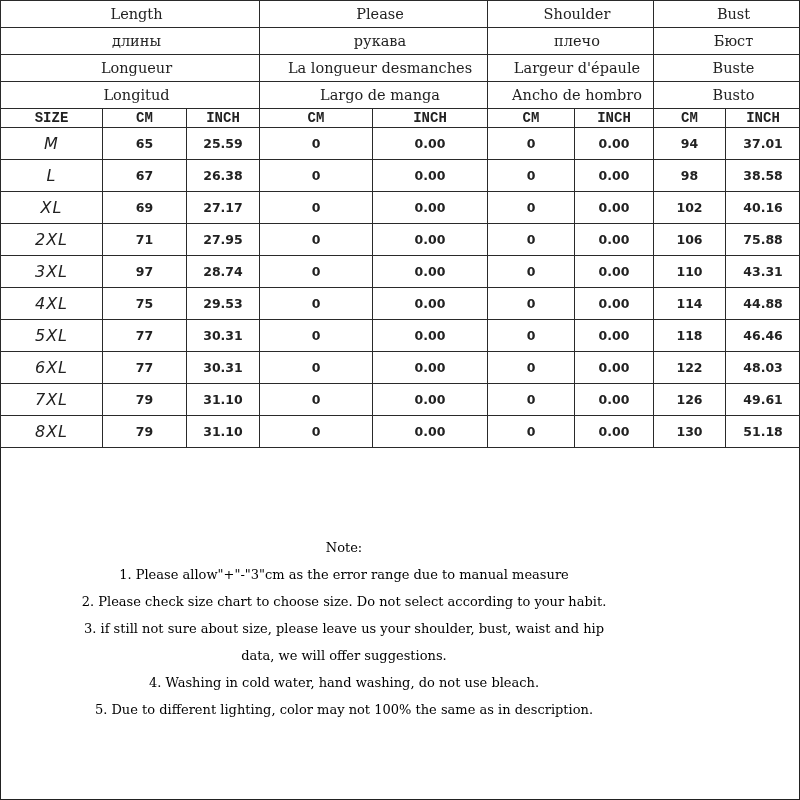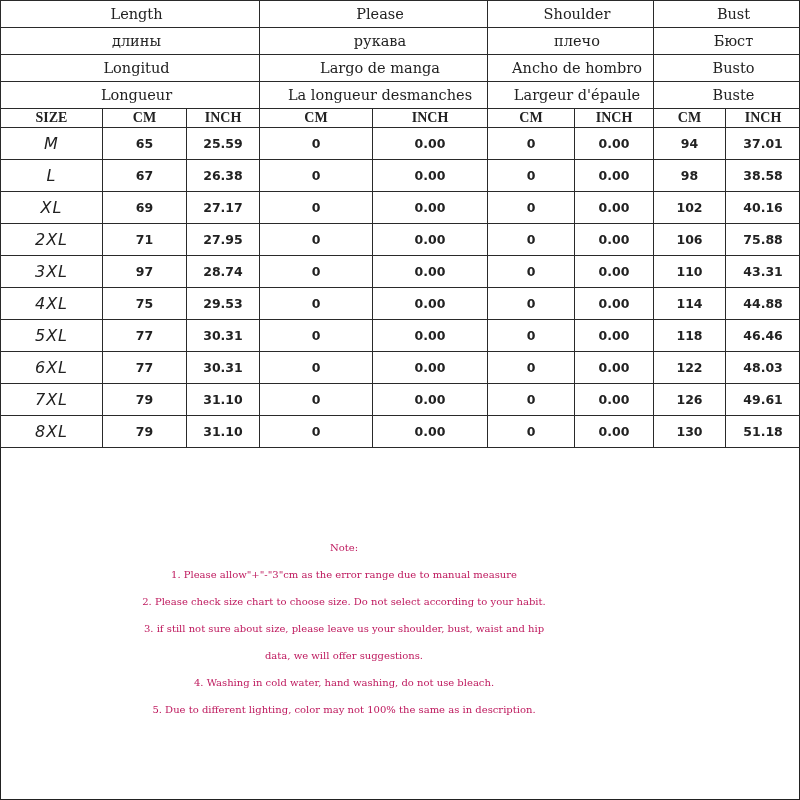--- a/index.html
+++ b/index.html
@@ -1,24 +1,24 @@
 <!DOCTYPE html>
 <html><head>
 <meta charset="utf-8">
 <style>
   html, body { margin:0; padding:0; background:#ffffff; }
   body { width:800px; height:800px; position:relative; overflow:hidden; }
   .frame { position:absolute; left:0; top:0; width:798px; height:798px; border:1px solid #222; box-sizing:content-box; }
   table.size { position:absolute; left:0; top:0; width:800px; border-collapse:collapse; table-layout:fixed; }
   table.size td { border:1.5px solid #2a2a2a; text-align:center; padding:0; color:#222; overflow:hidden; white-space:nowrap; }
   tr.lang td { height:26px; font-family:"DejaVu Serif", serif; font-size:14.5px;padding-left:13px; }
-  tr.sub td { height:18px; font-family:Liberation Serif, serif; font-weight:bold; font-size:14px; }
+  tr.sub td { height:18px; font-family:Liberation Mono, monospace; font-weight:bold; font-size:14px; }
   tr.data td { height:31px; font-family:"DejaVu Sans", sans-serif; font-weight:bold; font-size:12.5px; }
   tr.data td.sz { font-family:"DejaVu Sans", sans-serif; font-weight:normal; font-style:italic; font-size:16px; letter-spacing:1px; }
-  .notes { position:absolute; left:0; top:534px; width:688px; text-align:center; font-family:"DejaVu Serif", serif; font-size:10px; color:#be185d; }
+  .notes { position:absolute; left:0; top:534px; width:688px; text-align:center; font-family:"DejaVu Serif", serif; font-size:13px; color:#000000; }
   .notes div { height:27px; line-height:27px; }
 </style>
 </head>
 <body>
 
 <div class="frame"></div>
 
 <table class="size">
   <colgroup>
     <col style="width:102px">
@@ -38,30 +38,30 @@
         <td colspan="2">Shoulder</td>
         <td colspan="2">Bust</td>
       </tr>
       <tr class="lang">
         <td colspan="3">длины</td>
         <td colspan="2">рукава</td>
         <td colspan="2">плечо</td>
         <td colspan="2">Бюст</td>
       </tr>
       <tr class="lang">
+        <td colspan="3">Longueur</td>
+        <td colspan="2">La longueur desmanches</td>
+        <td colspan="2">Largeur d'épaule</td>
+        <td colspan="2">Buste</td>
+      </tr>
+      <tr class="lang">
         <td colspan="3">Longitud</td>
         <td colspan="2">Largo de manga</td>
         <td colspan="2">Ancho de hombro</td>
         <td colspan="2">Busto</td>
-      </tr>
-      <tr class="lang">
-        <td colspan="3">Longueur</td>
-        <td colspan="2">La longueur desmanches</td>
-        <td colspan="2">Largeur d'épaule</td>
-        <td colspan="2">Buste</td>
       </tr>
       <tr class="sub">
         <td>SIZE</td>
         <td>CM</td>
         <td>INCH</td>
         <td>CM</td>
         <td>INCH</td>
         <td>CM</td>
         <td>INCH</td>
         <td>CM</td>

